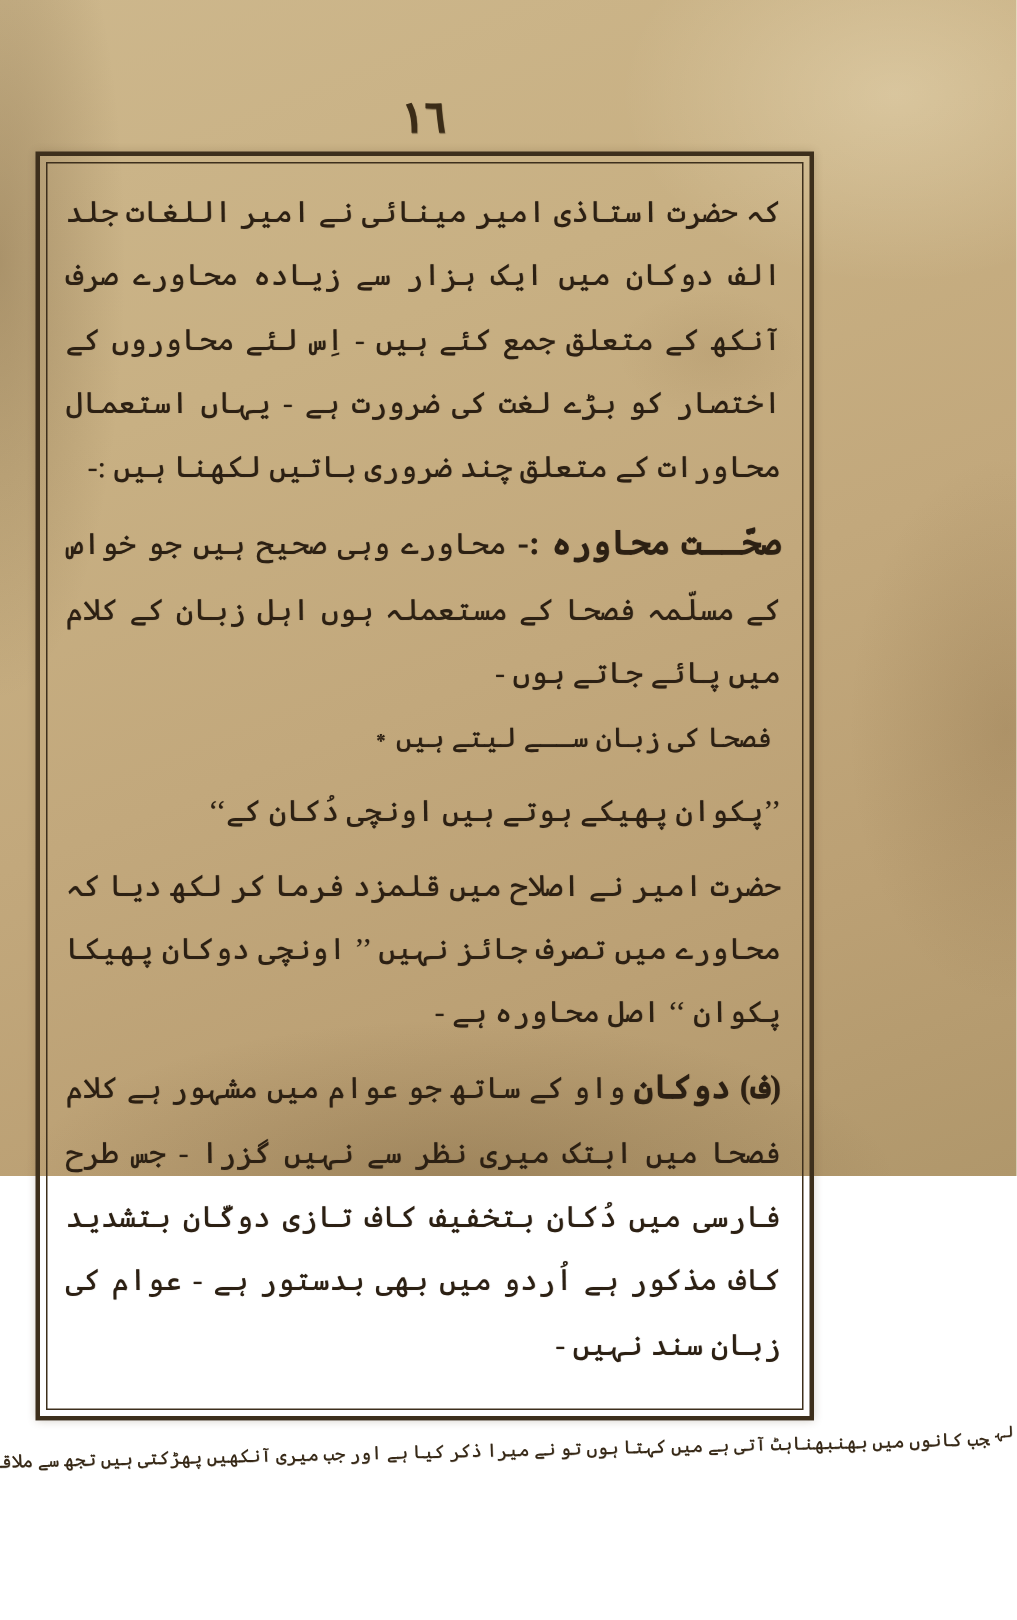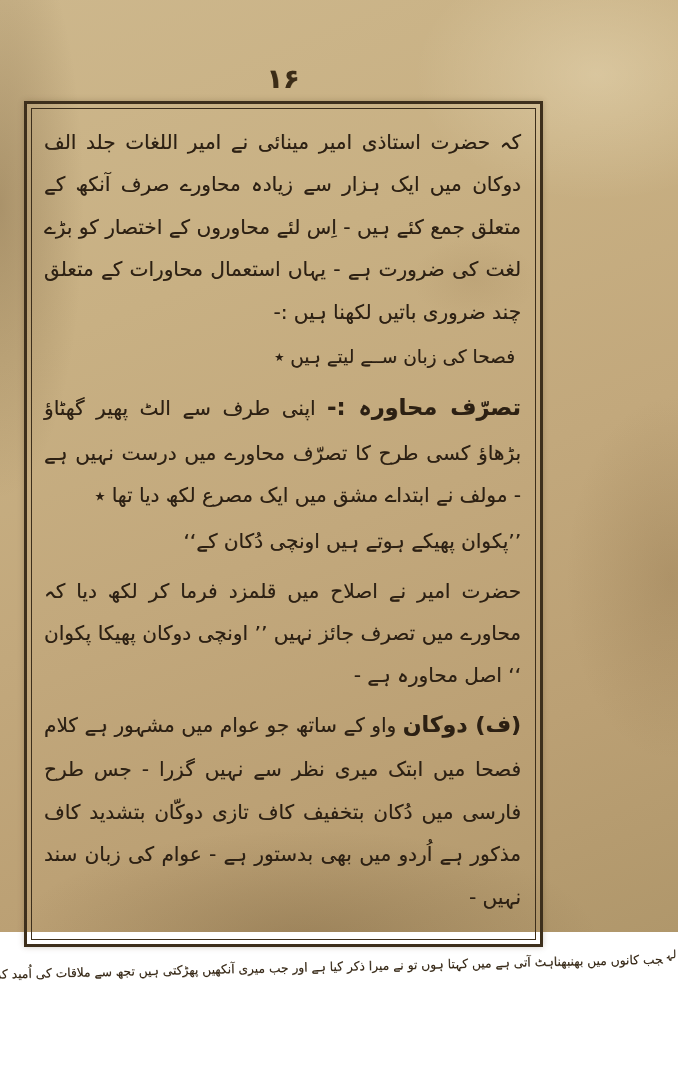--- a/index.html
+++ b/index.html
@@ -1,25 +1,26 @@
 <!DOCTYPE html>
 <html lang="ur" dir="rtl"><head>
 <meta charset="utf-8">
 <style>
   html,body{margin:0;padding:0;}
   body{width:678px;height:1080px;overflow:hidden;font-family:"DejaVu Sans",sans-serif;}
   .page{
-    position:relative;width:678px;height:932px;direction:rtl;
+    position:relative;width:678px;height:784px;direction:rtl;
     background:
       radial-gradient(ellipse 260px 180px at 88% 8%, rgba(255,246,218,0.30), transparent 70%),
       radial-gradient(ellipse 150px 260px at 99% 62%, rgba(110,82,45,0.20), transparent 70%),
       radial-gradient(ellipse 120px 420px at 0% 22%, rgba(86,62,32,0.28), transparent 70%),
       radial-gradient(ellipse 420px 160px at 45% 101%, rgba(96,72,40,0.30), transparent 70%),
       radial-gradient(ellipse 90px 60px at 70% 30%, rgba(120,90,50,0.10), transparent 70%),
       linear-gradient(158deg,#cdb78c 0%,#c8b083 30%,#c2a87c 55%,#bba074 78%,#b0976b 100%);
+    font-family: Liberation Serif, serif;
   }
   .pagenum{
     position:absolute;top:63px;right:140px;left:28px;text-align:center;
     font-size:27px;font-weight:bold;color:#3b2c17;letter-spacing:2px;
     text-shadow:0.4px 0.4px 0.6px rgba(59,44,23,0.55);
   }
   .frame{
     position:absolute;right:135px;left:24px;top:101px;height:846px;
     border:3px solid #3d2f1c;box-sizing:border-box;
     box-shadow:0 0 6px rgba(70,50,25,0.25);
@@ -59,26 +60,26 @@
 
 <div class="page">
 
   <div class="pagenum">۱۶</div>
 
   <div class="frame">
     <div class="frame-inner">
 
       <p class="para">کہ حضرت استاذی امیر مینائی نے امیر اللغات جلد الف دوکان میں ایک ہزار سے زیادہ محاورے صرف آنکھ کے متعلق جمع کئے ہیں - اِس لئے محاوروں کے اختصار کو بڑے لغت کی ضرورت ہے - یہاں استعمال محاورات کے متعلق چند ضروری باتیں لکھنا ہیں :-</p>
 
+      <p class="para"><span class="head">صحّــت محاورہ :-</span><span> محاورے وہی صحیح ہیں جو خواص کے مسلّمہ فصحا کے مستعملہ ہوں اہل زبان کے کلام میں پائے جاتے ہوں -</span></p>
 
       <div class="verse">
         <span class="hemi">فصحا کی زبان ســے لیتے ہیں ٭</span>
       </div>
 
-      <p class="para"><span class="head">تصرّف محاورہ :-</span><span> اپنی طرف سے الٹ پھیر گھٹاؤ بڑھاؤ کسی طرح کا تصرّف محاورے میں درست نہیں ہے - مولف نے ابتداے مشق میں ایک مصرع لکھ دیا تھا ٭</span></p>
 
       <p class="misra">’’پکوان پھیکے ہوتے ہیں اونچی دُکان کے‘‘</p>
 
       <p class="para">حضرت امیر نے اصلاح میں قلمزد فرما کر لکھ دیا کہ محاورے میں تصرف جائز نہیں ’’ اونچی دوکان پھیکا پکوان ‘‘ اصل محاورہ ہے -</p>
 
       <p class="para"><span class="lead-bold">(ف) دوکان</span><span> واو کے ساتھ جو عوام میں مشہور ہے کلام فصحا میں ابتک میری نظر سے نہیں گزرا - جس طرح فارسی میں دُکان بتخفیف کاف تازی دوکّان بتشدید کاف مذکور ہے اُردو میں بھی بدستور ہے - عوام کی زبان سند نہیں -</span></p>
 
     </div>
   </div>
 

